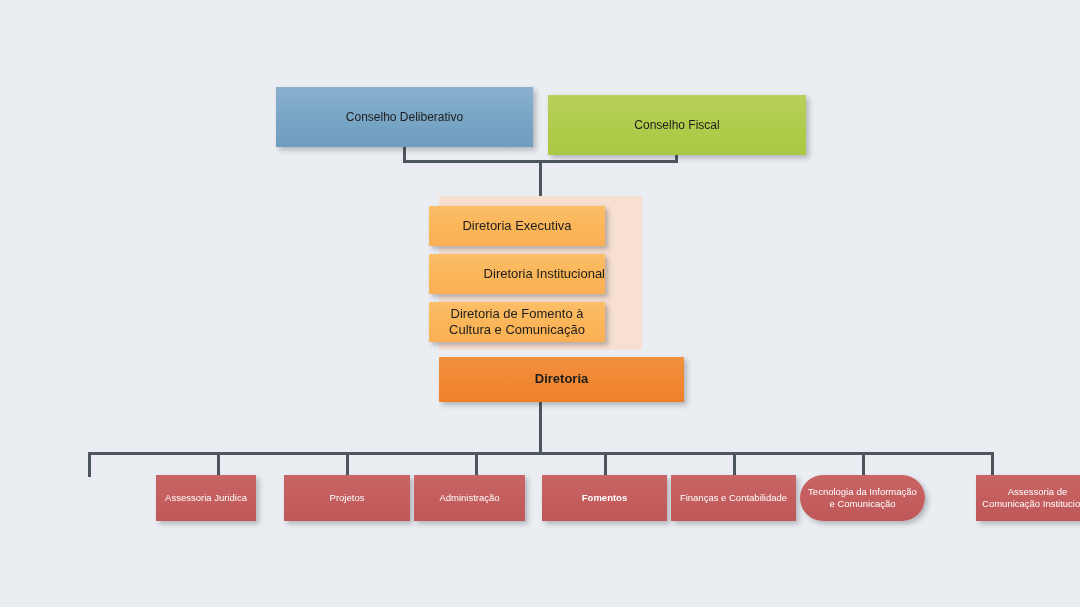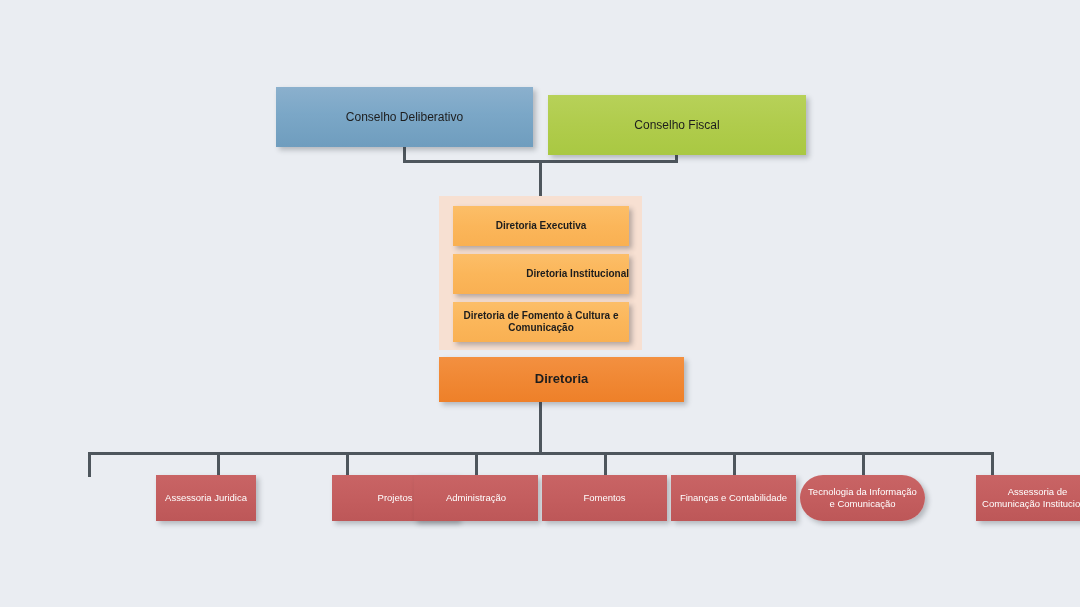--- a/index.html
+++ b/index.html
@@ -59,25 +59,25 @@
     left: 439px;
     top: 196px;
     width: 203px;
     height: 154px;
     background: #f7e0d2;
     z-index: 2;
   }
 
   
   .dir-box {
-    left: 453px;
+    left: 429px;
     width: 176px;
     height: 40px;
-    font-size: 10px;
-    font-weight: bold;
+    font-size: 13px;
+    font-weight: normal;
     color: #1d1d1d;
     background: linear-gradient(to bottom, #fcbe68 0%, #fbb65a 50%, #f9b052 100%);
     box-shadow: 3px 3px 5px rgba(40,45,55,0.32);
   }
   .dir-box-1 { top: 206px; }
   .dir-box-2 { top: 254px; justify-content: flex-end; }
   .dir-box-3 { top: 302px; }
 
   
   .diretoria {
@@ -151,27 +151,27 @@
   <div class="line line-v" style="left:346px; top:452px; height:25px;"></div>
   <div class="line line-v" style="left:475px; top:452px; height:25px;"></div>
   <div class="line line-v" style="left:604px; top:452px; height:25px;"></div>
   <div class="line line-v" style="left:733px; top:452px; height:25px;"></div>
   <div class="line line-v" style="left:862px; top:452px; height:25px;"></div>
   <div class="line line-v" style="left:991px; top:452px; height:25px;"></div>
 
   <div class="node dept" style="left:156px; width:100px;">
     <span>Assessoria Juridica</span>
   </div>
-  <div class="node dept" style="left:284px; width:126px;margin-left:48px;">
+  <div class="node dept" style="left:284px; width:126px;">
     <span>Projetos</span>
   </div>
-  <div class="node dept" style="left:414px; width:124px;">
+  <div class="node dept" style="left:414px; width:111px;">
     <span>Administração</span>
   </div>
-  <div class="node dept" style="left:542px; width:125px;">
+  <div class="node dept" style="left:542px; width:125px;font-weight:bold;">
     <span>Fomentos</span>
   </div>
   <div class="node dept" style="left:671px; width:125px;">
     <span>Finanças e Contabilidade</span>
   </div>
   <div class="node dept" style="left:800px; width:125px;border-radius:23px;">
     <span>Tecnologia da Informação e Comunicação</span>
   </div>
   <div class="node dept" style="left:930px; width:123px;margin-left:46px;">
     <span>Assessoria de Comunicação Institucional</span>

